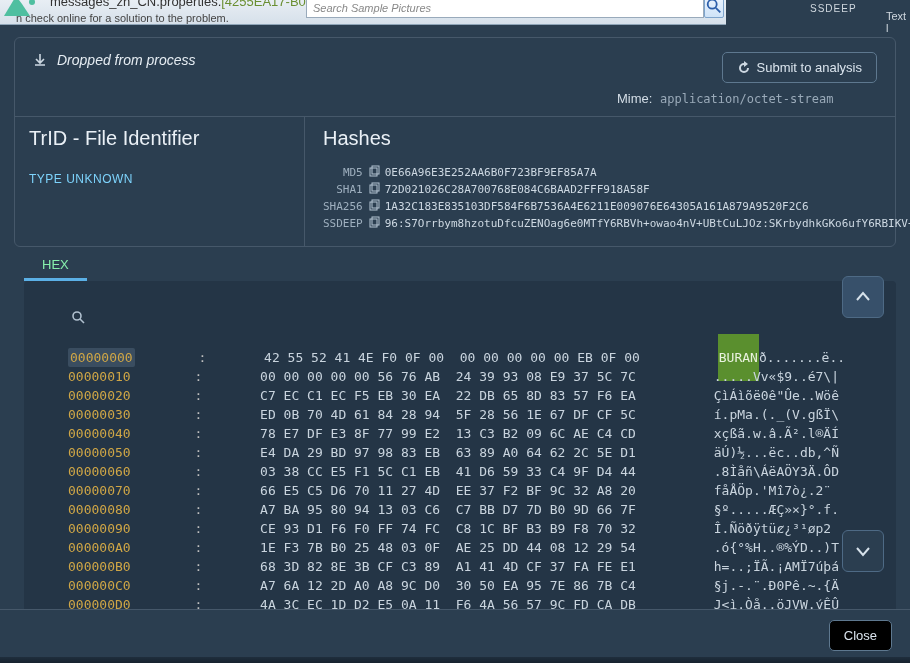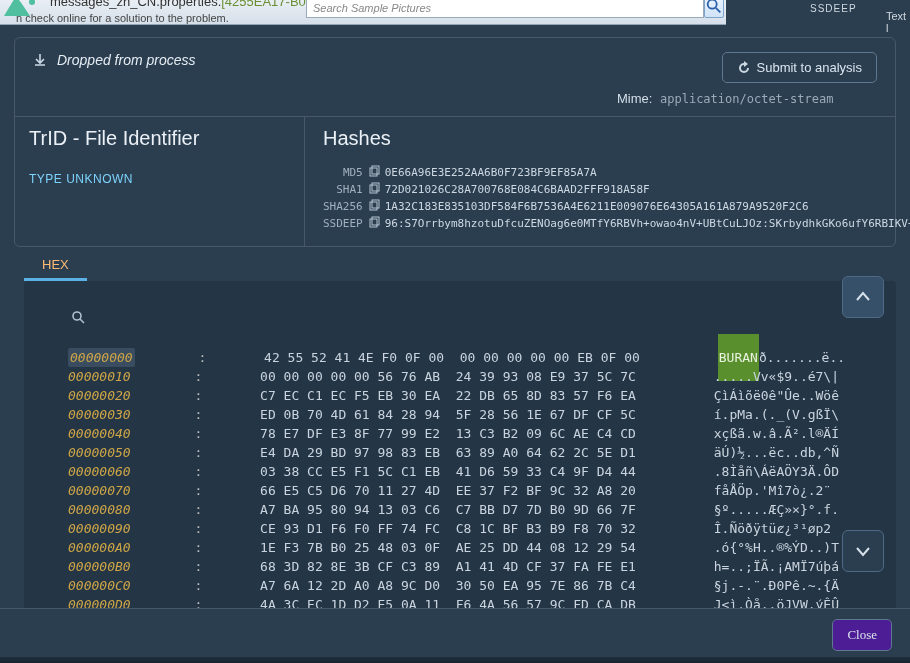--- a/index.html
+++ b/index.html
@@ -91,36 +91,36 @@
   .hashtbl .hr { display: table-row; }
   .hashtbl .hk, .hashtbl .hcopy, .hashtbl .hv { display: table-cell; vertical-align: middle; padding: 1px 0;}
   .hashtbl .hk { text-align: right; width: 54px; color: #9fb0bf; font-size: 11px; padding-right: 6px; font-family: "Consolas",monospace;}
   .hashtbl .hcopy { width: 16px; color: #b6c5d3; cursor: pointer;}
   .hashtbl .hv { font-family: "Consolas","DejaVu Sans Mono",monospace; font-size: 11px; color: #cdd8e2; white-space: nowrap; overflow: hidden; padding-left: 4px;}
 
   
   .tabs { margin: 4px 0 0 24px; }
   .tab {
     display: inline-block; padding: 6px 18px 6px 18px;
-    color: #fdba74; font-size: 13px; cursor: pointer;
+    color: #86efac; font-size: 13px; cursor: pointer;
     border-bottom: 3px solid #5bb0e6;
   }
   .hexwrap {
     margin: 0 14px 16px 24px;
     background: #243546; border-radius: 4px;
     padding: 10px 14px 10px 14px;
     position: relative;
     font-family: "DejaVu Sans Mono","Consolas",monospace;
     font-size: 13px; line-height: 19px;
     white-space: pre;
     overflow: hidden;
   }
   .hexline { display: flex; }
   .hx-search { position: absolute; left: 16px; top: 10px; color: #b0c0cf; cursor: pointer;}
-  .hx-off   { color: #cfa646; width: 120px; font-style: italic; }
+  .hx-off   { color: #cfa646; width: 120px; }
   .hx-off.first { background: #3a4d60; padding: 0 2px; border-radius: 2px; width: auto; margin-right: 56px;}
   .hx-off.rest  { margin-left: 0;}
   .hx-colon { color: #bfbfbf; margin-right: 50px;}
   .hx-bytes { color: #c9d4de; }
   .hx-asc   { color: #c9d4de; margin-left: 78px;}
   .hx-asc .hl { background: #5a8f2e; color: #e9f2de; padding: 16px 1px;}
 
   
   .to-top {
     position: fixed; right: 26px; top: 276px;
@@ -136,21 +136,21 @@
     display: flex; align-items: center; justify-content: center;
     color: #d6e1ea; cursor: pointer;
   }
 
   
   .footer {
     position: fixed; left: 0; right: 0; bottom: 0;
     padding: 10px 18px 12px 18px; text-align: right;
     border-top: 1px solid #46586a; background: #2b3e50;
   }
-  .footer .btn { background: #4c1d95; font-family: Liberation Serif, serif; }
+  .footer .btn { background: #000000; }
   .footer-line {
     position: fixed; left: 0; right: 0; bottom: 0; height: 6px;
     background: linear-gradient(#1f2e3d, #16222e);
   }
 </style>
 </head>
 <body>
 
 <div class="topstrip">
   <svg class="ts-logo" viewBox="0 0 40 30">

